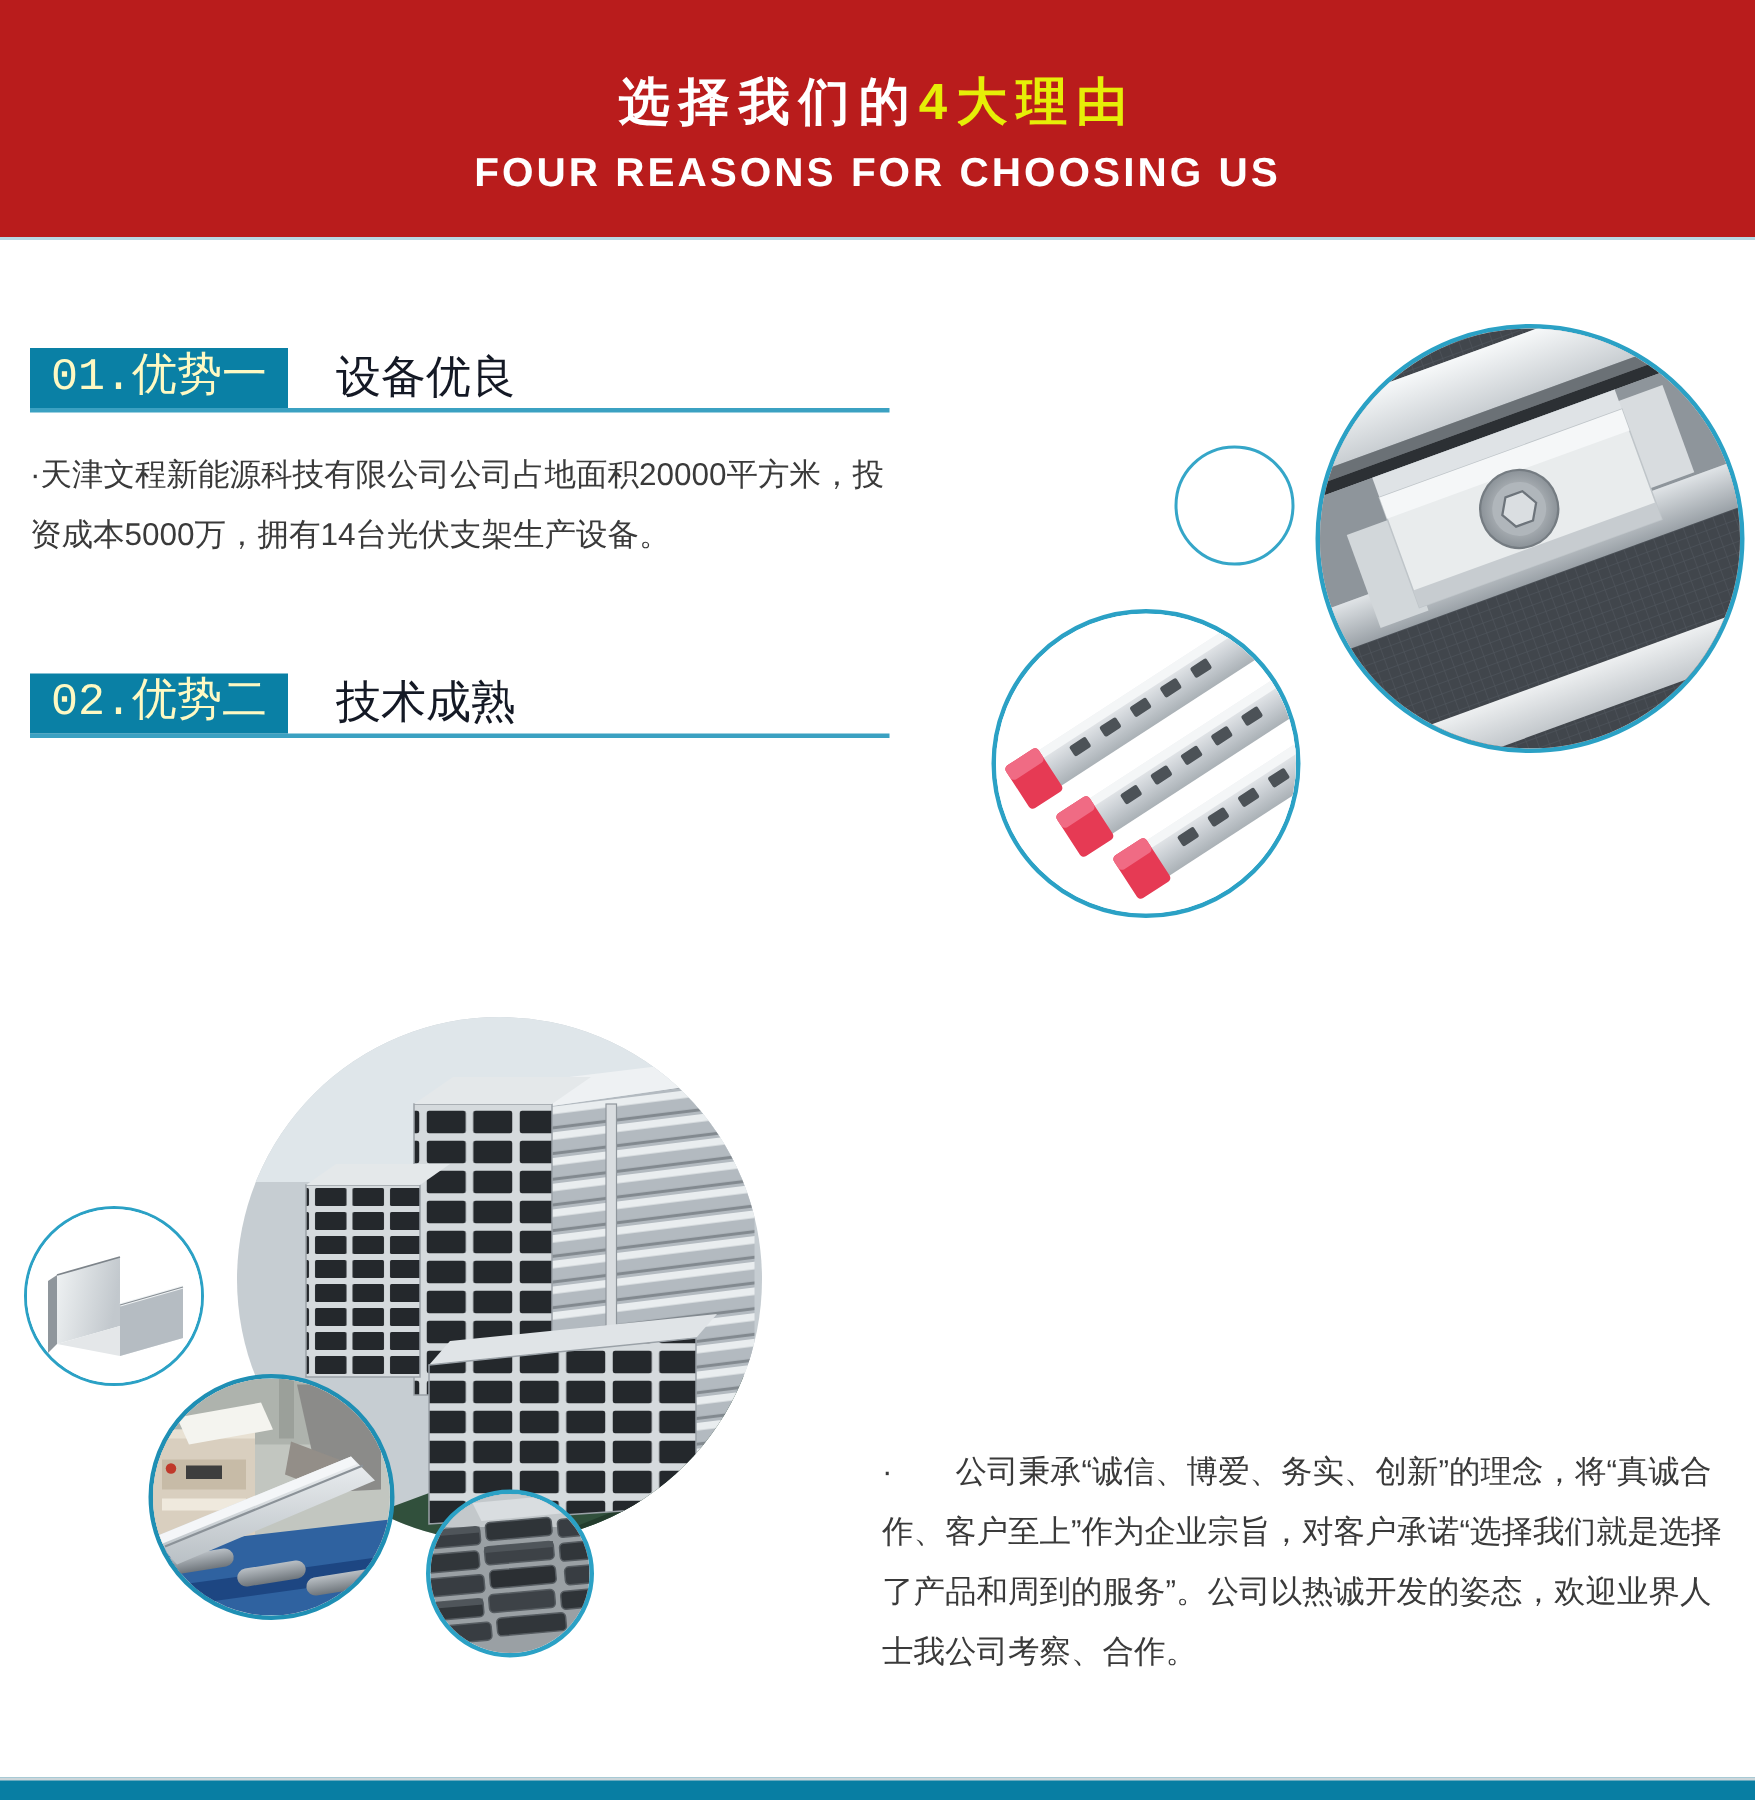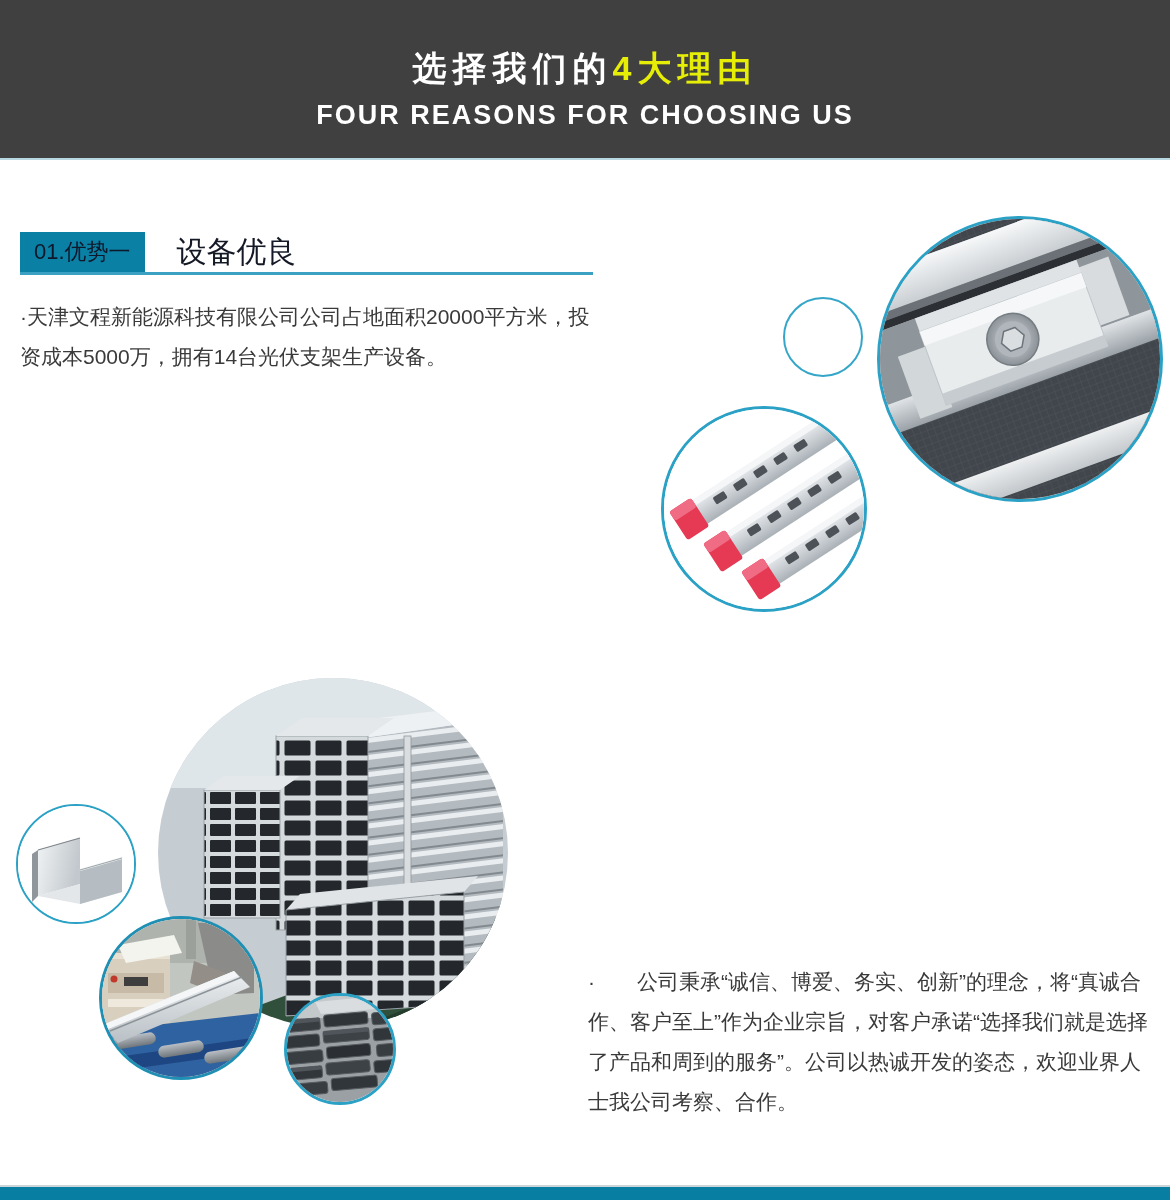--- a/index.html
+++ b/index.html
@@ -1,30 +1,30 @@
 <!DOCTYPE html>
 <html><head>
 <meta charset="utf-8">
 <style>
   html,body{margin:0;padding:0;background:#ffffff;}
   .page{position:relative;width:1170px;height:1200px;overflow:hidden;background:#ffffff;
         font-family:"Liberation Sans","DejaVu Sans",sans-serif;}
 
   
-  .hero{position:absolute;left:0;top:0;width:1170px;height:158px;background:#404040;
+  .hero{position:absolute;left:0;top:0;width:1170px;height:158px;background:#b91c1c;
         border-bottom:2px solid #b7d8e3;text-align:center;color:#ffffff;}
   .hero-title{padding-top:48px;font-size:34px;font-weight:bold;letter-spacing:6px;line-height:40px;}
   .hero-title .hl{color:#e6ee07;}
   .hero-sub{margin-top:12px;font-size:27px;font-weight:bold;letter-spacing:2px;color:#ffffff;}
 
   
   .section{position:absolute;}
   .sec-head{display:flex;align-items:flex-end;border-bottom:3px solid #3ba1c2;}
-  .badge{background:#0a80a5;color:#0f172a;font-size:22px;height:40px;line-height:40px;
-         padding:0 14px;white-space:nowrap;}
+  .badge{background:#0a80a5;color:#fef9c3;font-size:30px;height:40px;line-height:40px;
+         padding:0 14px;white-space:nowrap;font-family:Liberation Mono, monospace;}
   .sec-title{font-size:30px;font-weight:normal;color:#141925;margin:0 0 0 32px;line-height:40px;}
   .sec-body{margin:22px 0 0 0;font-size:21px;line-height:40px;color:#3a3a3a;}
   .s1{left:20px;top:232px;width:573px;}
   .s2{left:20px;top:449px;width:573px;}
   .s3{left:588px;top:743px;width:571px;}
   .s4{left:588px;top:940px;width:571px;}
 
   
   .footer-strip{position:absolute;left:0;top:1185px;width:1170px;height:15px;
                 background:#087ea3;border-top:2px solid #ccd6da;box-sizing:border-box;}
@@ -52,20 +52,24 @@
 
   <section class="section s1">
     <div class="sec-head">
       <div class="badge">01.优势一</div>
       <h2 class="sec-title">设备优良</h2>
     </div>
     <p class="sec-body">·天津文程新能源科技有限公司公司占地面积20000平方米，投资成本5000万，拥有14台光伏支架生产设备。</p>
   </section>
 
   <section class="section s2">
+    <div class="sec-head">
+      <div class="badge">02.优势二</div>
+      <h2 class="sec-title">技术成熟</h2>
+    </div>
   </section>
 
   <section class="section s3">
   </section>
 
   <section class="section s4">
     <p class="sec-body">·　　公司秉承“诚信、博爱、务实、创新”的理念，将“真诚合作、客户至上”作为企业宗旨，对客户承诺“选择我们就是选择了产品和周到的服务”。公司以热诚开发的姿态，欢迎业界人士我公司考察、合作。</p>
   </section>
 
   <div class="circle c-clamp">

